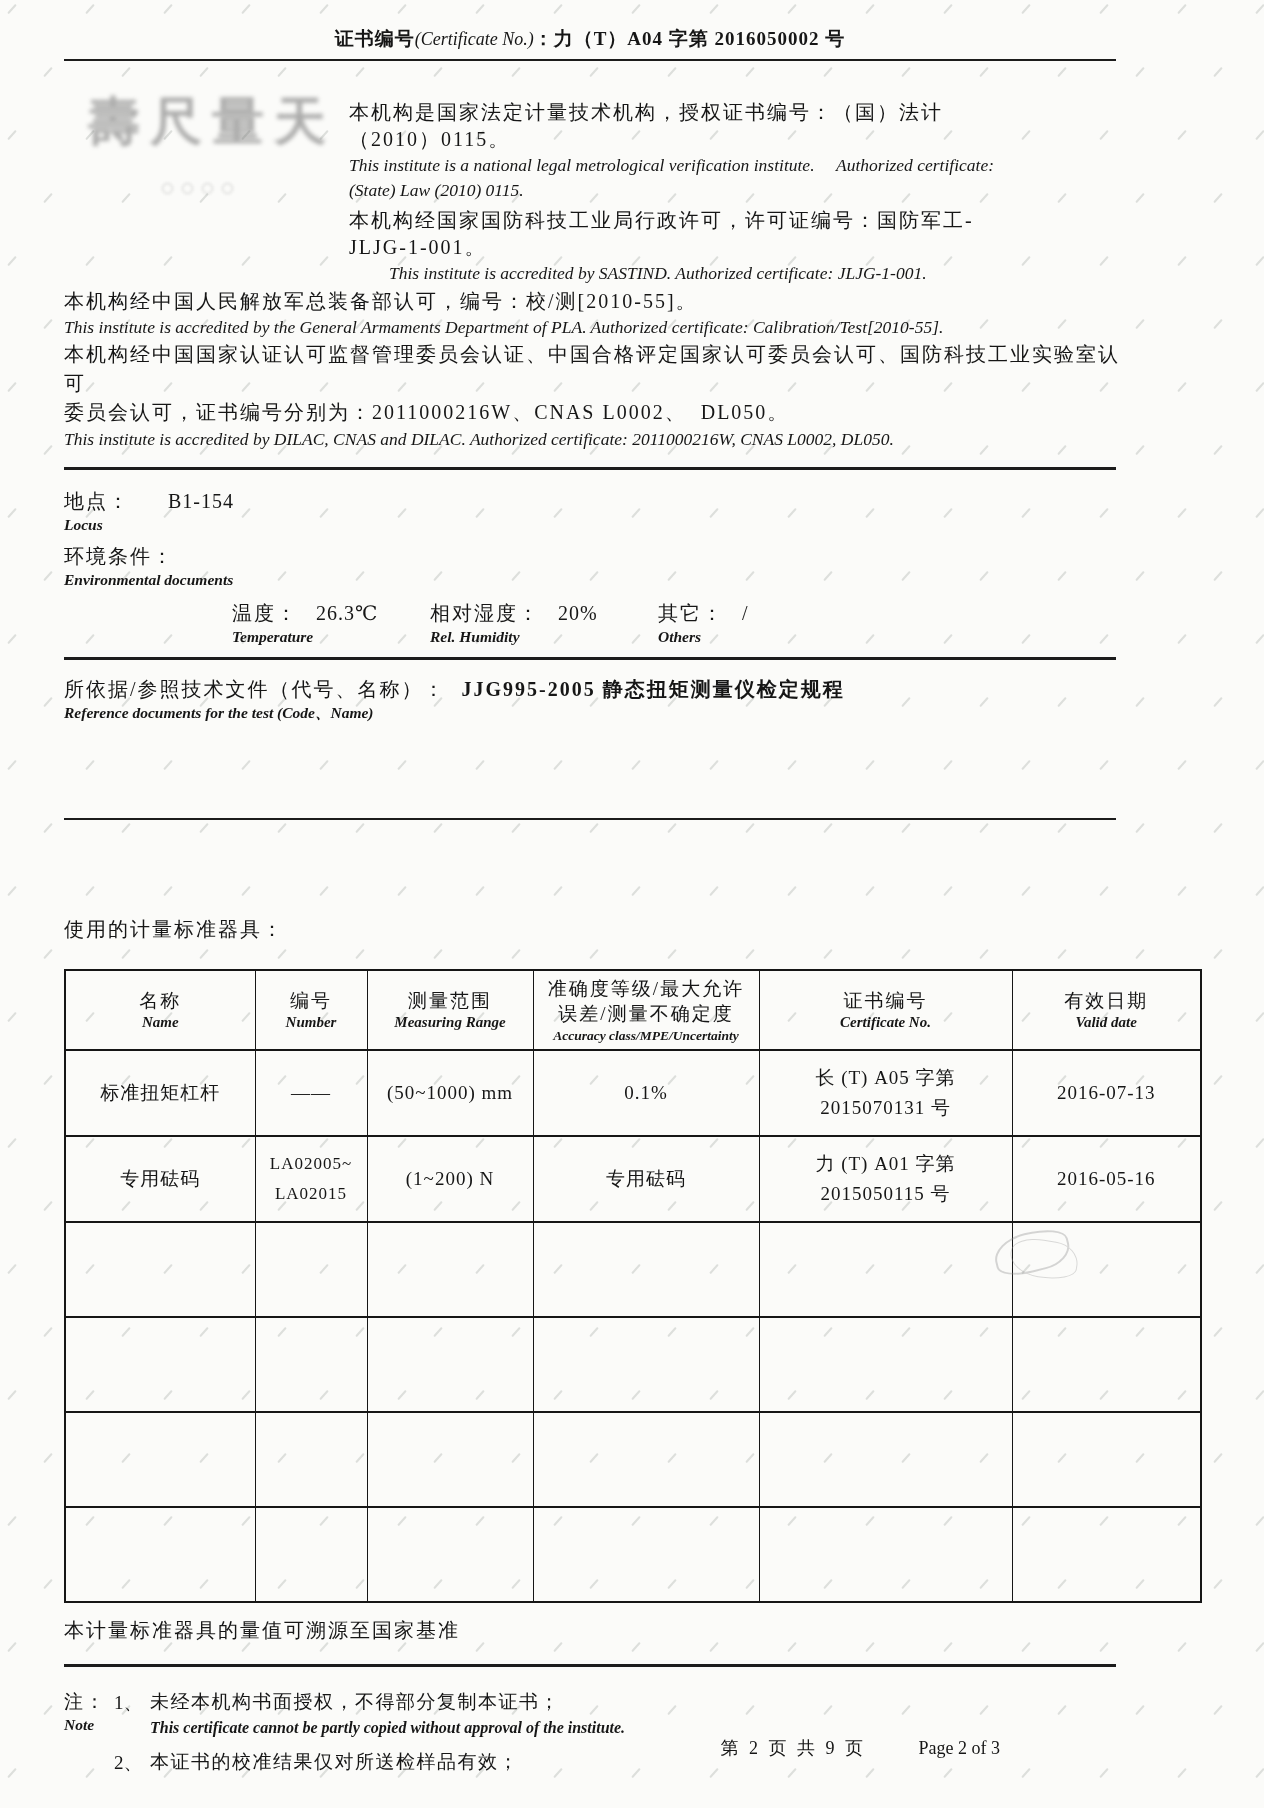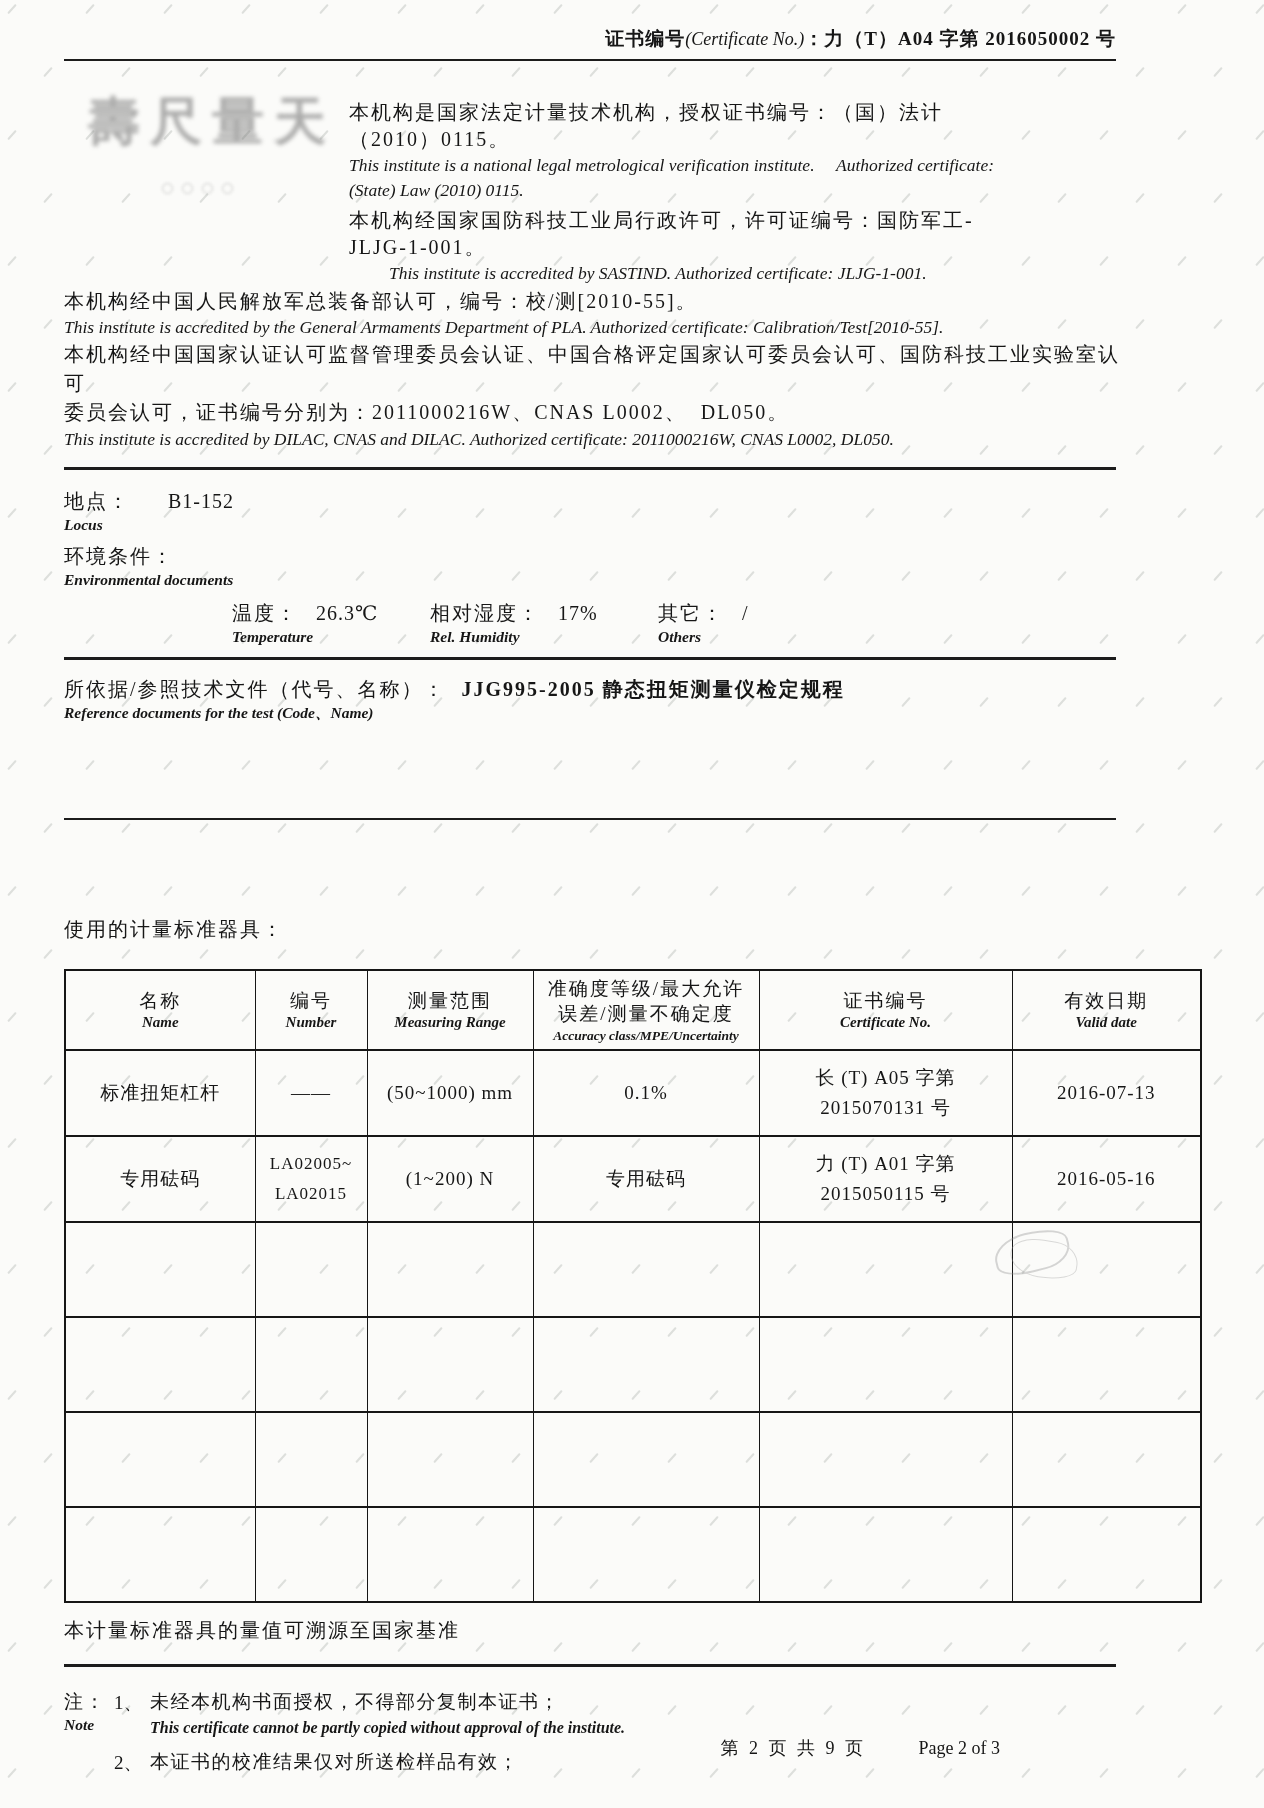--- a/index.html
+++ b/index.html
@@ -14,21 +14,21 @@
   .wm{position:absolute;width:12px;height:2px;background:#b9bdb9;opacity:.45;
       transform:rotate(-48deg);border-radius:1px;display:block;}
   .content{position:relative;padding:0 64px;}
   .cn{letter-spacing:2px;}
   .pre{white-space:pre-wrap;}
   .en{font-style:italic;}
   .enb{font-style:italic;font-weight:bold;}
   .rule{border:0;border-top:2px solid #1c1c1c;width:1052px;margin:0;}
   .rule.thick{border-top-width:3px;}
   
-  .cert-line{margin:26px 0 0 0;width:1052px;text-align:right;font-size:19px;}
+  .cert-line{margin:26px 0 0 0;width:1052px;text-align:center;font-size:19px;}
   .cert-line .cn{font-weight:bold;letter-spacing:1px;}
   .cert-line .en{font-size:18px;}
   .cert-line .val{font-weight:bold;letter-spacing:1px;}
   
   .seal{position:absolute;left:88px;top:96px;width:260px;height:120px;}
   .seal .big{font-size:52px;font-weight:bold;color:#6a6a6a;opacity:.55;
     letter-spacing:10px;filter:blur(2.2px);line-height:1;}
   .seal .dots{position:absolute;left:74px;top:84px;width:120px;height:14px;opacity:.4;filter:blur(1.5px);}
   .seal .dots i{display:inline-block;width:9px;height:9px;border:1.5px solid #777;border-radius:50%;margin-right:9px;}
   
@@ -597,34 +597,34 @@
       <div class="p-cn cn">本机构经中国人民解放军总装备部认可，编号：校/测[2010-55]。</div>
       <div class="p-en en">This institute is accredited by the General Armaments Department of PLA. Authorized certificate: Calibration/Test[2010-55].</div>
       <div class="p-cn cn pre" style="line-height:29px">本机构经中国国家认证认可监督管理委员会认证、中国合格评定国家认可委员会认可、国防科技工业实验室认可
 委员会认可，证书编号分别为：2011000216W、CNAS L0002、  DL050。</div>
       <div class="p-en en">This institute is accredited by DILAC, CNAS and DILAC. Authorized certificate: 2011000216W, CNAS L0002, DL050.</div>
     </div>
 
     <div class="rule thick" style="margin-top:15px"></div>
 
     <div class="locus-row">
-      <span class="cn">地点：</span><span class="val">B1-152</span>
+      <span class="cn">地点：</span><span class="val">B1-154</span>
     </div>
     <div class="lbl-en enb">Locus</div>
 
     <div class="env-head cn">环境条件：</div>
     <div class="lbl-en enb">Environmental documents</div>
 
     <div class="env-row">
       <div class="env-item env-g1">
         <div class="line1"><span class="cn">温度：</span><span class="val">26.3℃</span></div>
         <div class="lbl-en enb">Temperature</div>
       </div>
       <div class="env-item env-g2">
-        <div class="line1"><span class="cn">相对湿度：</span><span class="val">17%</span></div>
+        <div class="line1"><span class="cn">相对湿度：</span><span class="val">20%</span></div>
         <div class="lbl-en enb">Rel. Humidity</div>
       </div>
       <div class="env-item">
         <div class="line1"><span class="cn">其它：</span><span class="val">/</span></div>
         <div class="lbl-en enb">Others</div>
       </div>
     </div>
 
     <div class="rule thick" style="margin-top:10px"></div>
 

